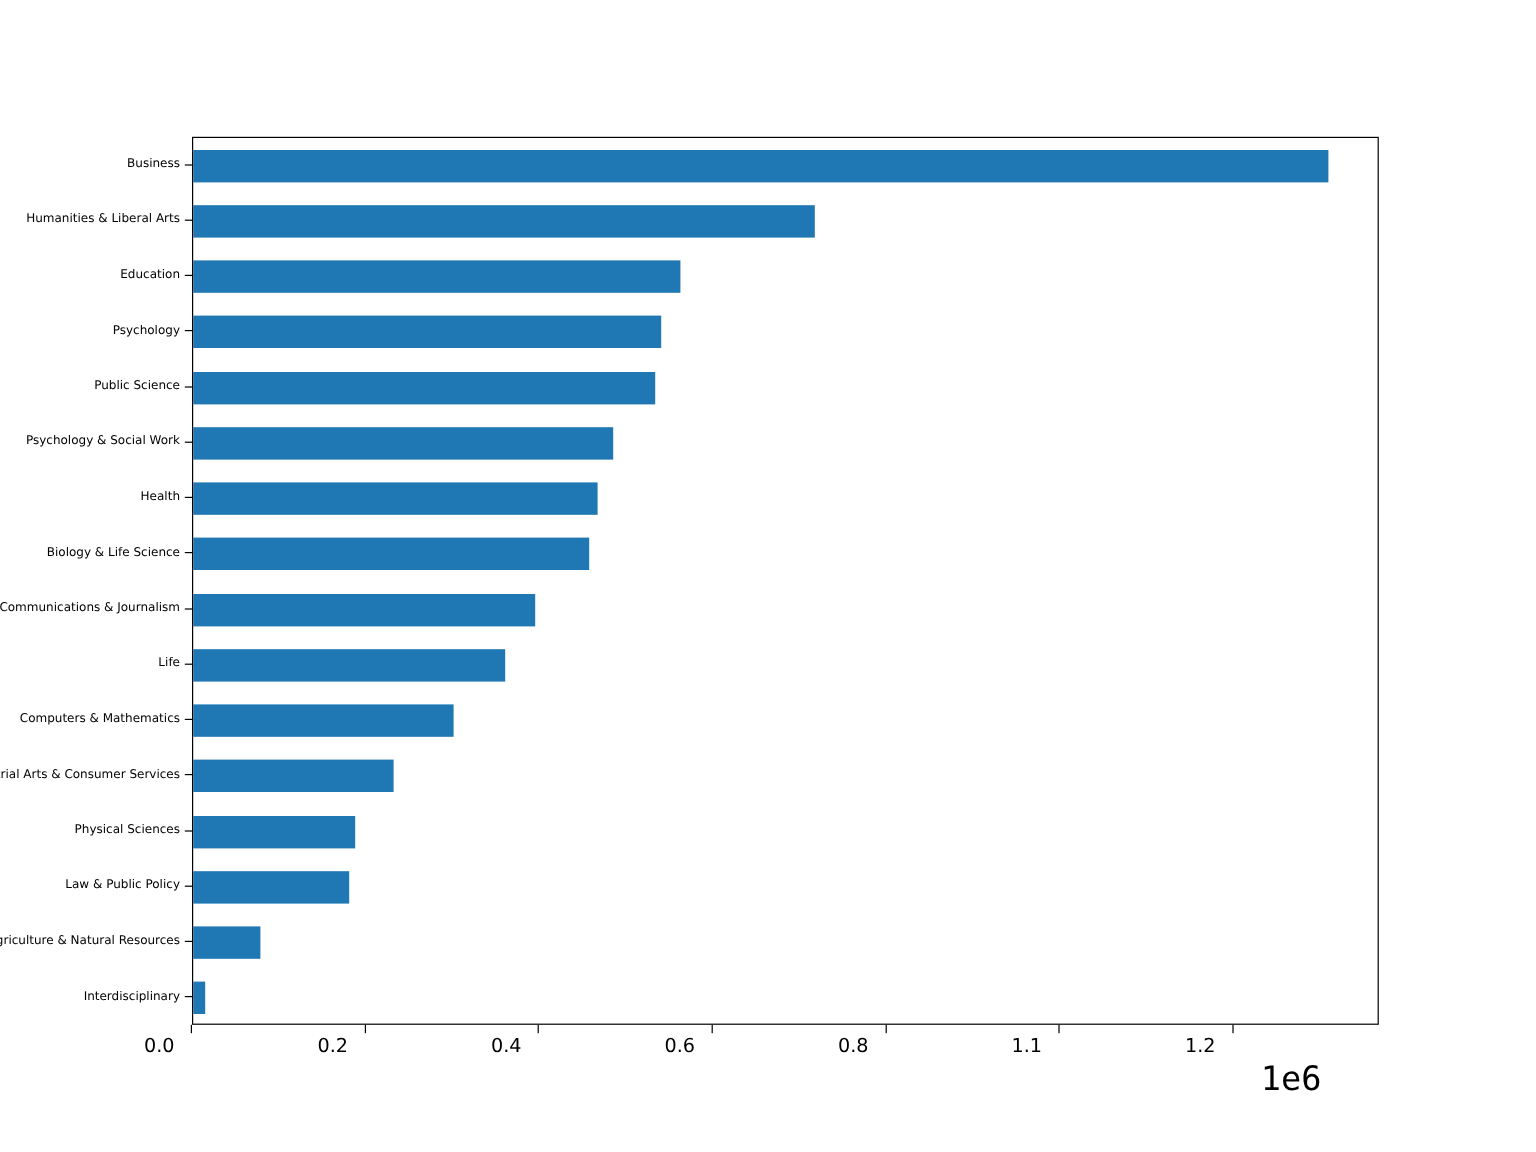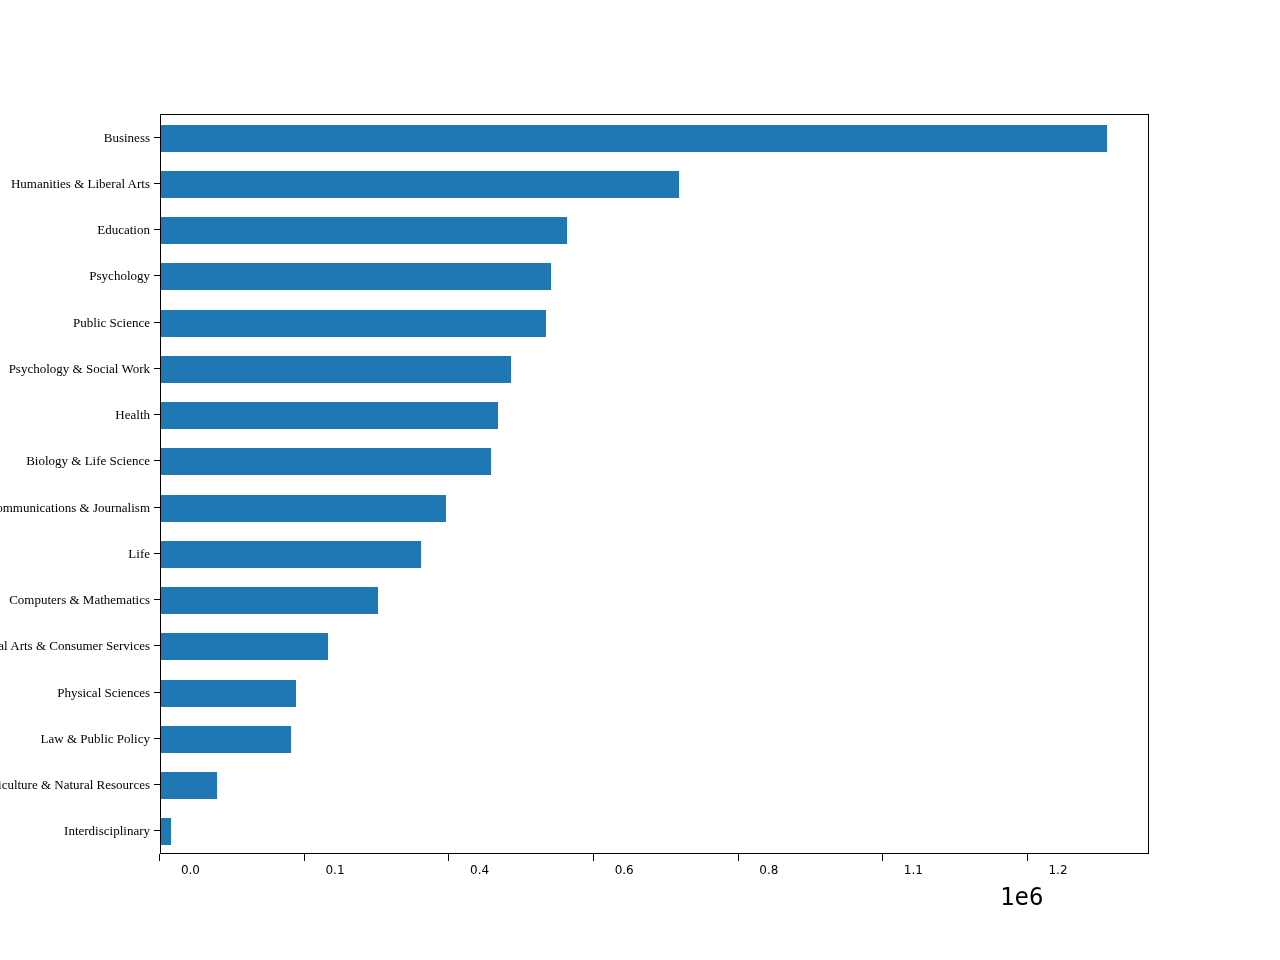--- a/index.html
+++ b/index.html
@@ -58,26 +58,25 @@
   .ytick-row {
     position: absolute;
     left: 0;
     width: 160px;
     height: 0;
     display: flex;
     align-items: center;
     justify-content: flex-end;
   }
   .ytick-label {
-    font-size: 13px;
+    font-size: 10px;
     color: #000000;
     white-space: nowrap;
     line-height: 1;
     padding-right: 4px;
-    font-family: Liberation Serif, serif;
   }
   .ytick-mark {
     width: 7px;
     height: 0;
     border-top: 1.4px solid #000000;
     flex: 0 0 auto;
     margin-right: -1px;
   }
 
   
@@ -100,33 +99,33 @@
     top: 0;
     width: 0;
     height: 7px;
     border-left: 1.6px solid #000000;
   }
   .xtick-label {
     position: absolute;
     top: 10px;
     left: -40px;
     width: 80px;
-    font-size: 12px;
+    font-size: 16px;
     color: #000000;
-    text-align: right;
+    text-align: left;
     line-height: 1;
   }
 
   #x-offset-text {
     position: absolute;
     left: 1000px;
     top: 885px;
     width: 152px;
-    text-align: left;
-    font-size: 24px;
+    text-align: center;
+    font-size: 28px;
     color: #000000;
     font-family: "DejaVu Sans Mono", monospace;
     line-height: 1;
   }
 </style>
 </head>
 <body>
 
 <div id="figure">
 
@@ -218,21 +217,21 @@
       </div>
     </div>
 
   <div id="x-axis">
       <div class="xtick" style="left: 0px;">
         <div class="xtick-mark"></div>
         <div class="xtick-label">0.0</div>
       </div>
       <div class="xtick" style="left: 144.591px;">
         <div class="xtick-mark"></div>
-        <div class="xtick-label">0.1</div>
+        <div class="xtick-label">0.2</div>
       </div>
       <div class="xtick" style="left: 289.181px;">
         <div class="xtick-mark"></div>
         <div class="xtick-label">0.4</div>
       </div>
       <div class="xtick" style="left: 433.772px;">
         <div class="xtick-mark"></div>
         <div class="xtick-label">0.6</div>
       </div>
       <div class="xtick" style="left: 578.363px;">

